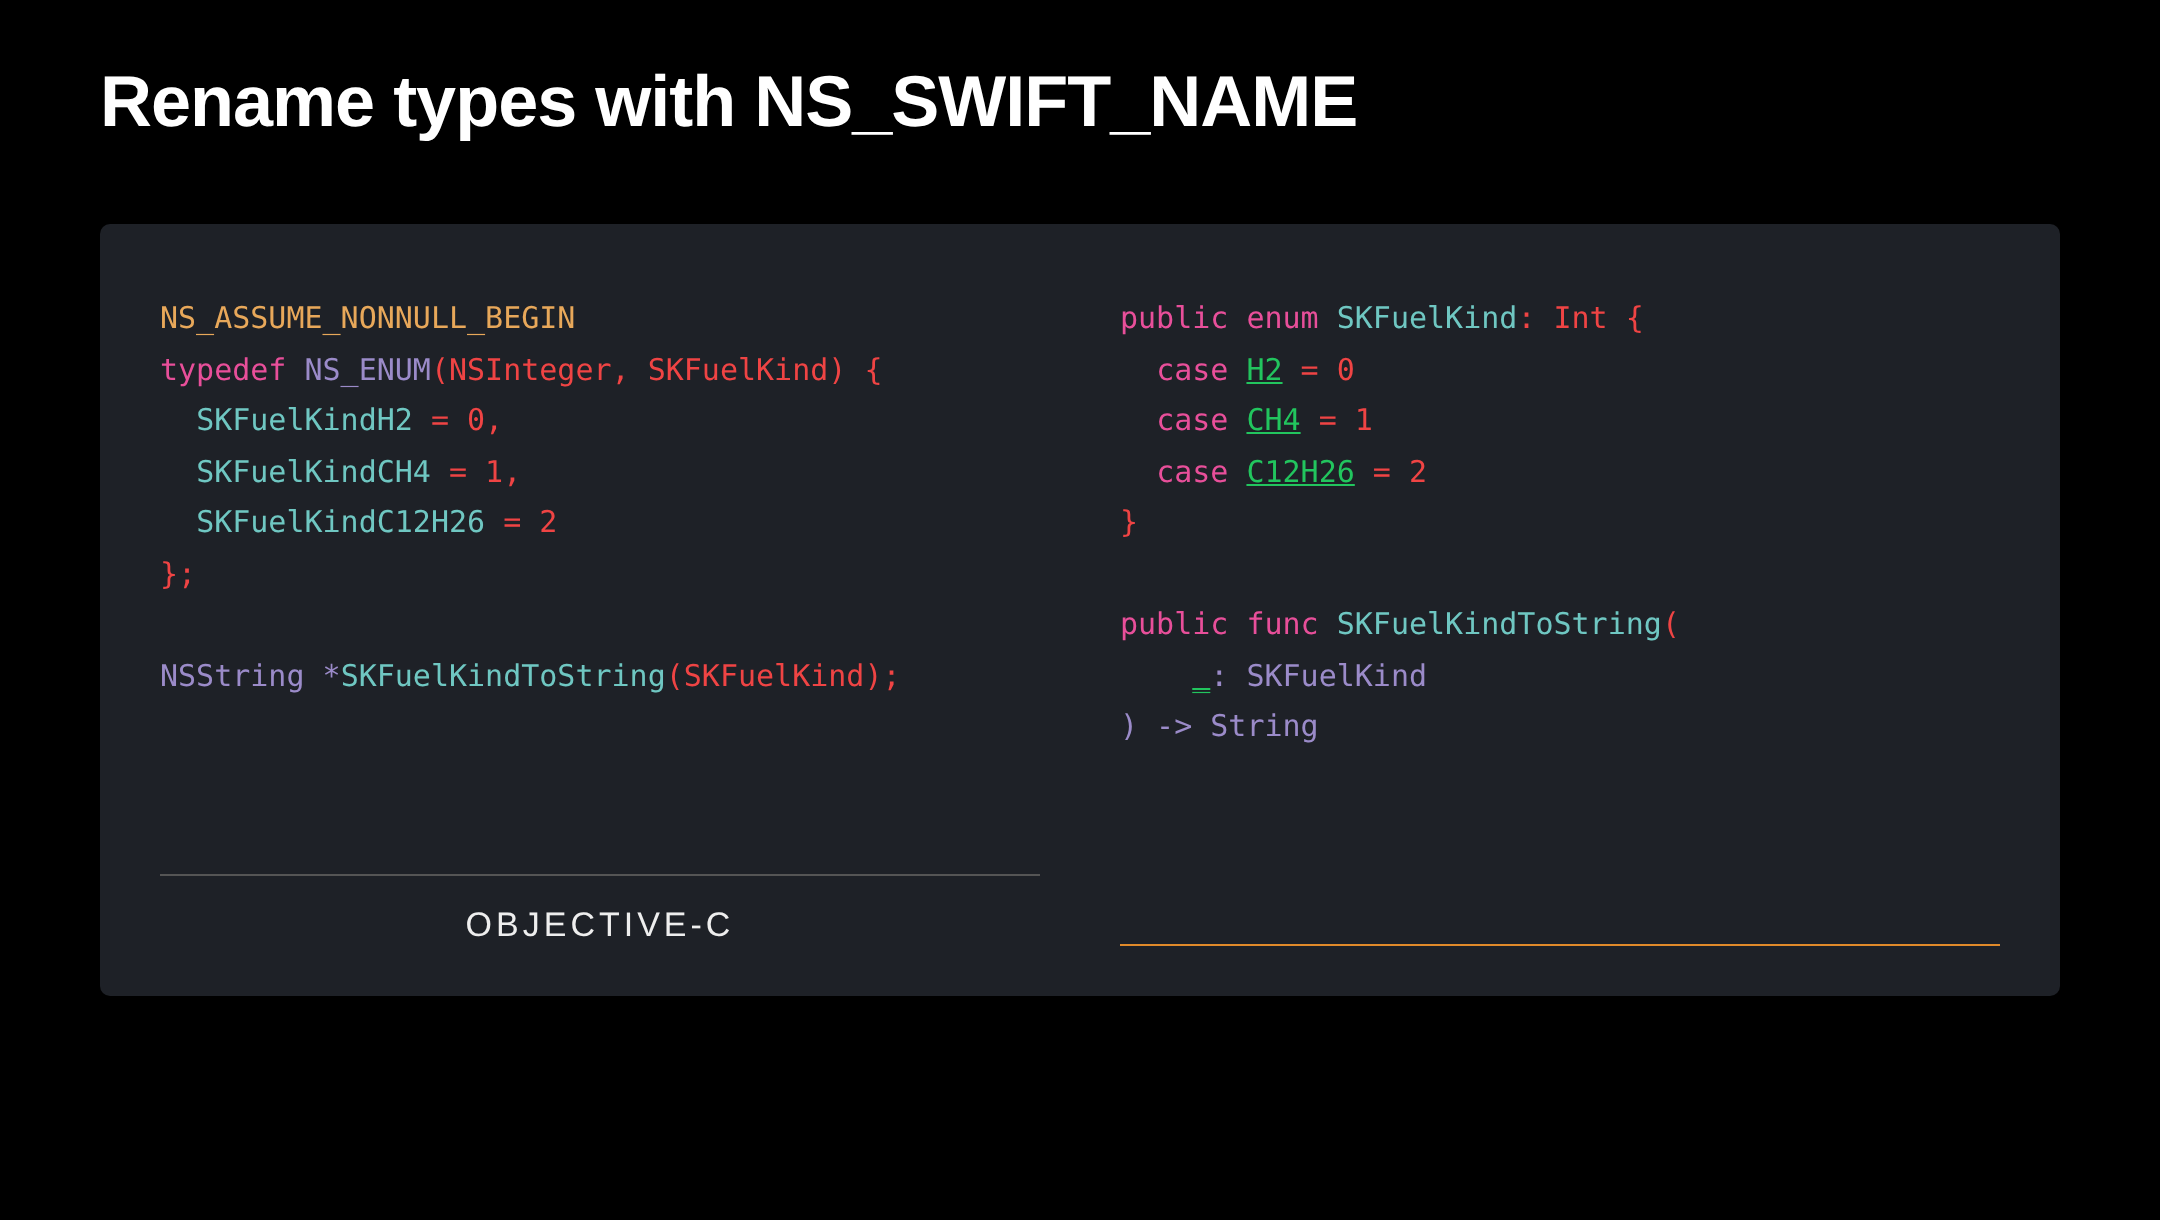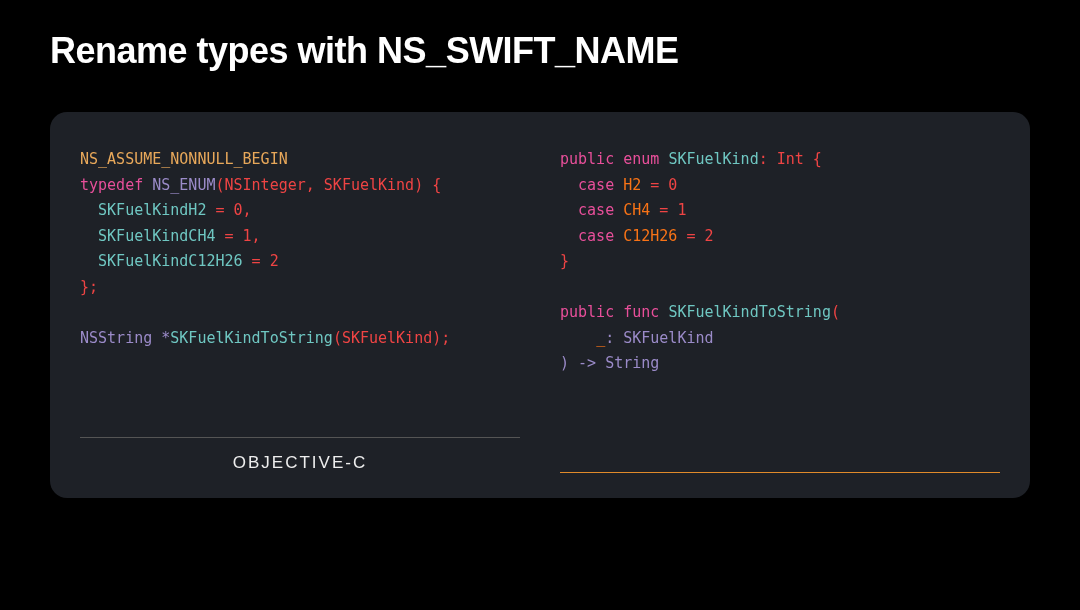--- a/index.html
+++ b/index.html
@@ -15,21 +15,21 @@
     }
     .title {
       color: #fff;
       font-size: 36px;
       font-weight: 700;
       letter-spacing: -0.5px;
       margin-bottom: 40px;
     }
     .panel {
       background: #1e2127;
-      border-radius: 17px;
+      border-radius: 5px;
       padding: 35px 30px 25px 30px;
       display: flex;
       gap: 40px;
     }
     .col {
       flex: 1;
       display: flex;
       flex-direction: column;
     }
     .code {
@@ -55,21 +55,21 @@
       font-size: 17px;
       letter-spacing: 2px;
       text-align: center;
       padding-top: 15px;
       font-weight: 400;
     }
     .c-orange { color: #e8a85a; }
     .c-pink   { color: #e84f9a; }
     .c-purple { color: #9b8bc9; }
     .c-teal   { color: #6fc7c2; }
-    .c-blue   { color: #f97316; }
+    .c-blue   { color: #22c55e; text-decoration: underline; }
     .c-white  { color: #ef4444; }
   </style>
 </head>
 <body>
 
 <div class="slide">
   <h1 class="title">Rename types with NS_SWIFT_NAME</h1>
 
   <div class="panel">
 

